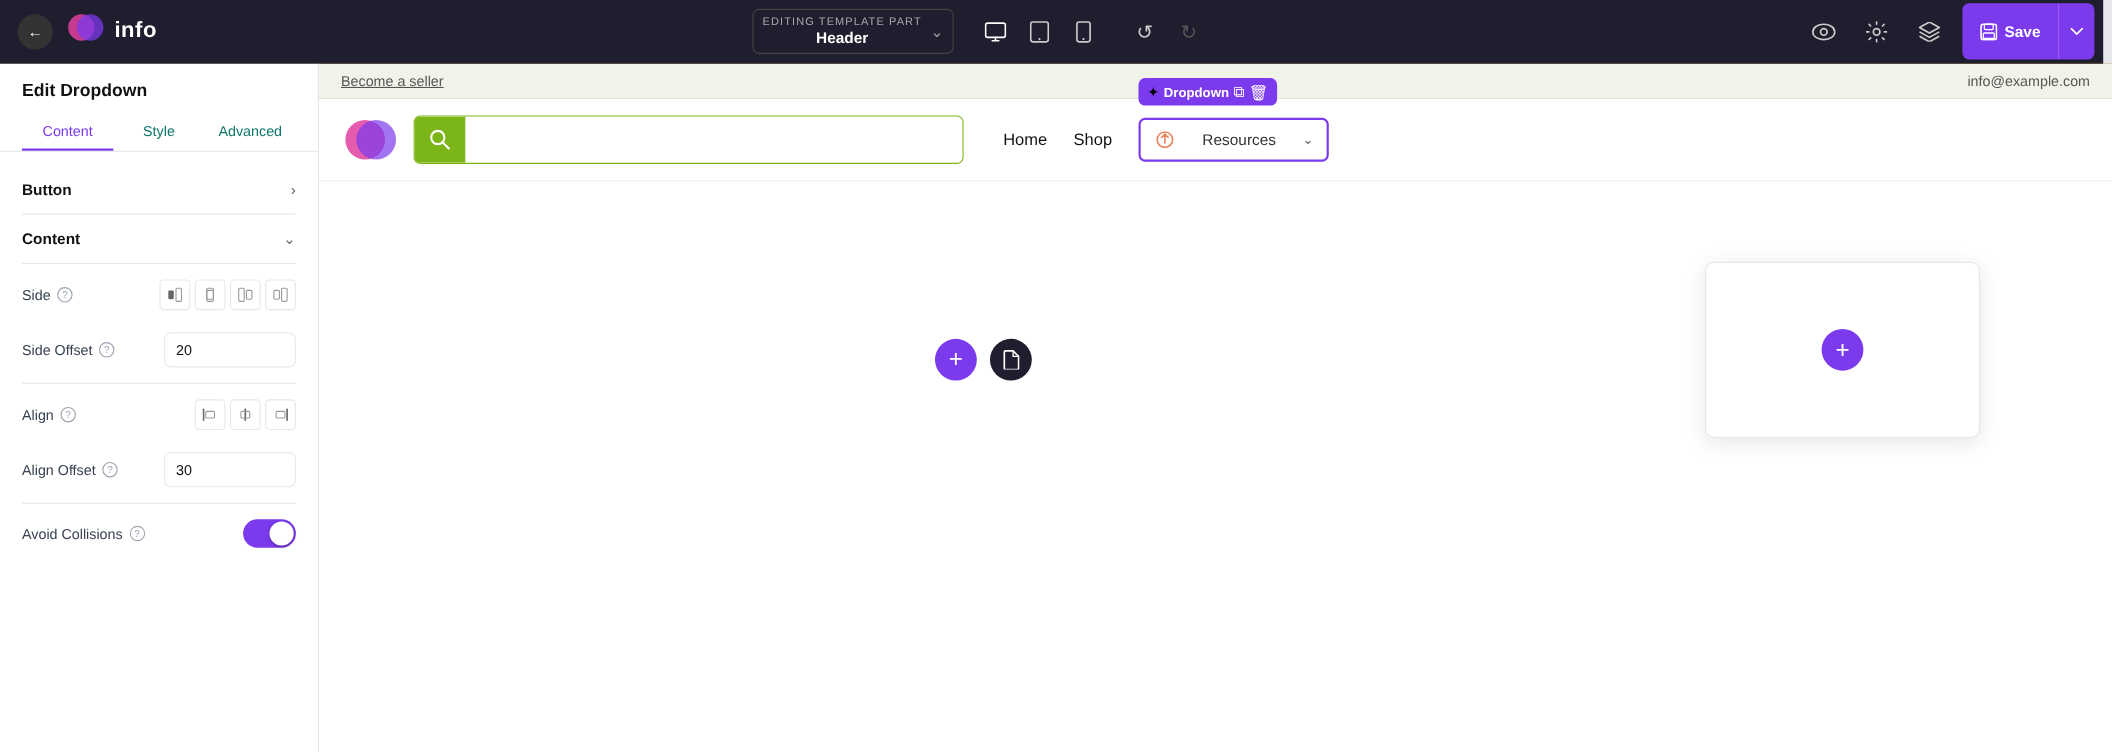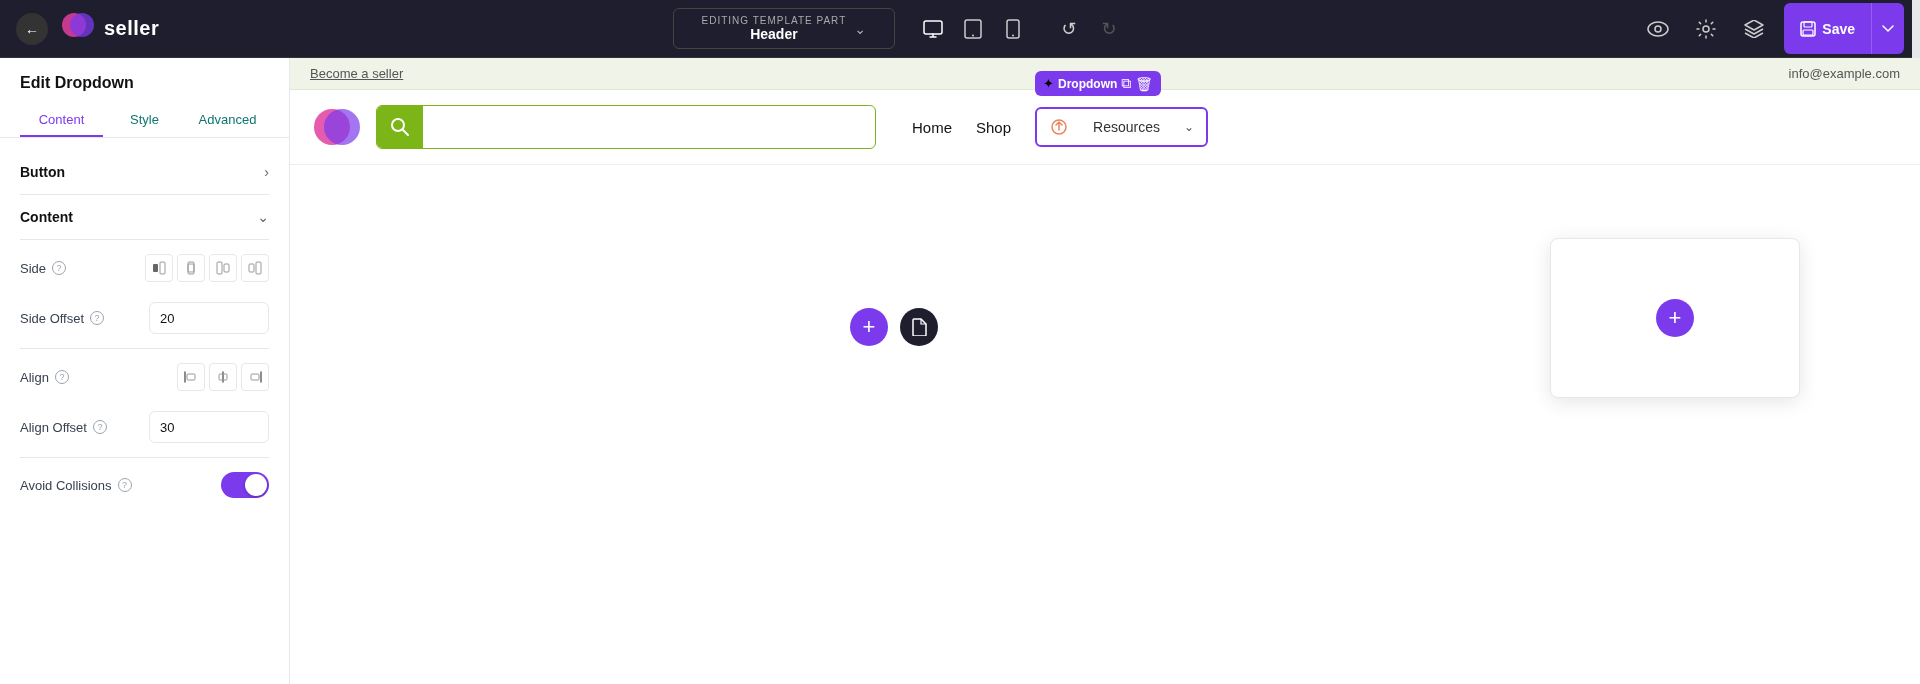--- a/index.html
+++ b/index.html
@@ -16,21 +16,21 @@
       width: 32px; height: 32px; border-radius: 50%; background: #333;
       display: flex; align-items: center; justify-content: center;
       color: #fff; cursor: pointer; font-size: 14px; border: none;
     }
     .logo { display: flex; align-items: center; gap: 8px; }
     .logo-text { color: #fff; font-size: 20px; font-weight: 700; letter-spacing: 0.5px; }
 
     .top-bar-center { display: flex; align-items: center; gap: 20px; }
     .template-info {
       display: flex; align-items: center; gap: 8px; cursor: pointer;
-      padding: 6px 28px; border-radius: 6px;
+      padding: 6px 8px; border-radius: 6px;
       border: 1px solid #444;
     }
     .template-info-inner { display: flex; flex-direction: column; align-items: center; }
     .template-label { color: #aaa; font-size: 10px; text-transform: uppercase; letter-spacing: 1px; }
     .template-name { color: #fff; font-size: 14px; font-weight: 600; }
     .template-info .chevron { color: #aaa; font-size: 12px; }
 
     .device-btns { display: flex; align-items: center; gap: 4px; }
     .device-btn {
       width: 36px; height: 36px; display: flex; align-items: center; justify-content: center;
@@ -260,21 +260,21 @@
   <div class="top-bar-left">
     <button class="back-btn">
       <span>←</span>
     </button>
     <div class="logo">
 
       <svg width="36" height="36" viewBox="0 0 36 36">
         <ellipse cx="14" cy="14" rx="12" ry="12" fill="#e040a0" opacity="0.85"></ellipse>
         <ellipse cx="22" cy="14" rx="12" ry="12" fill="#7c3aed" opacity="0.75"></ellipse>
       </svg>
-      <span class="logo-text">seller</span>
+      <span class="logo-text">info</span>
     </div>
   </div>
 
   <div class="top-bar-center">
     <div class="template-info">
       <div class="template-info-inner">
         <span class="template-label">EDITING TEMPLATE PART</span>
         <span class="template-name">Header</span>
       </div>
       <span class="chevron" style="color:#aaa; font-size:14px;">⌄</span>

